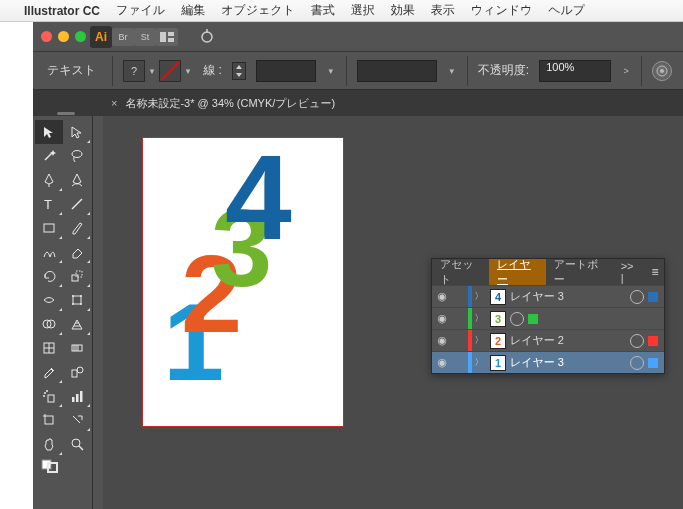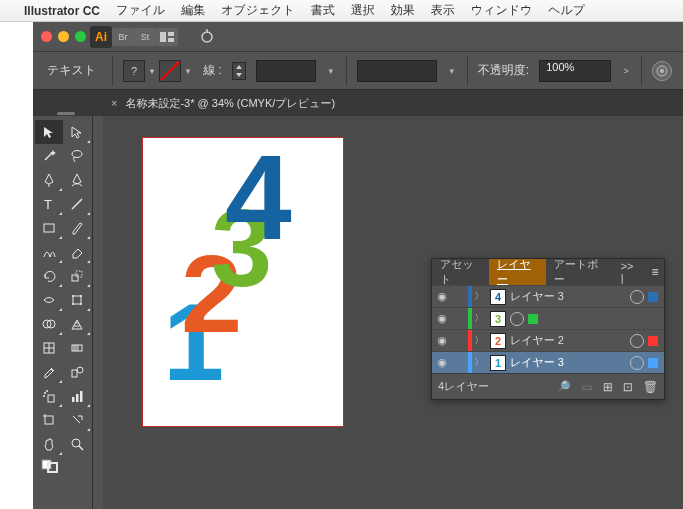--- a/index.html
+++ b/index.html
@@ -387,23 +387,14 @@
           <div class="vis">◉</div>
           <div class="lock"></div>
           <div class="lcolor" style="background:#4aa3ff"></div>
           <div class="expand">〉</div>
           <div class="thumb" style="color:#1c98d6">1</div>
           <div class="lname">レイヤー 3</div>
           <div class="target"></div>
           <div class="selind" style="background:#4aa3ff"></div>
         </div>
       </div>
-    <div class="panel-footer">
-      <span>4レイヤー</span>
-      <span class="spacer"></span>
-      <span class="ficon">🔎</span>
-      <span class="ficon dim">▭</span>
-      <span class="ficon">⊞</span>
-      <span class="ficon">⊡</span>
-      <span class="ficon">🗑</span>
-    </div>
   </div>
 </div>
 
 </body></html>

